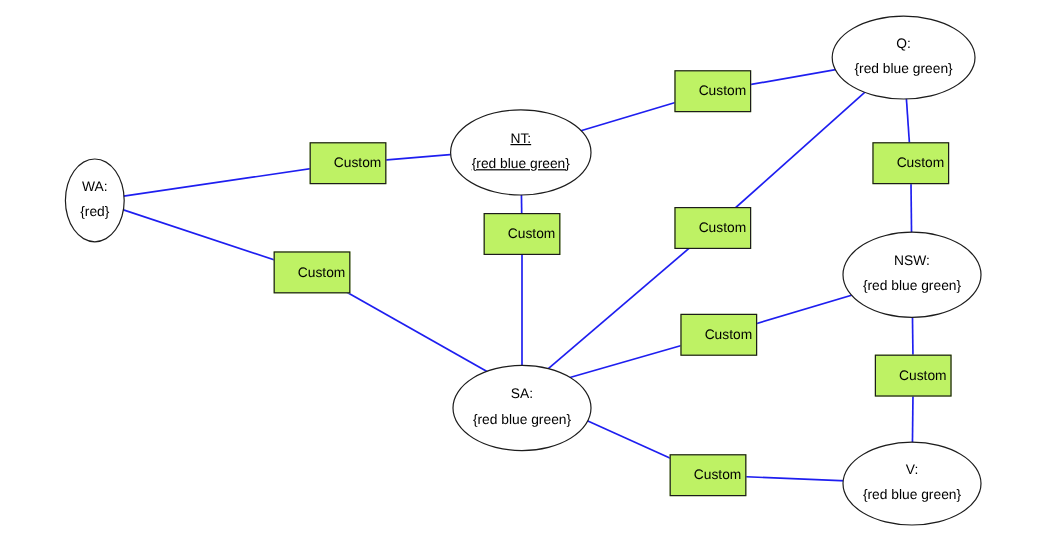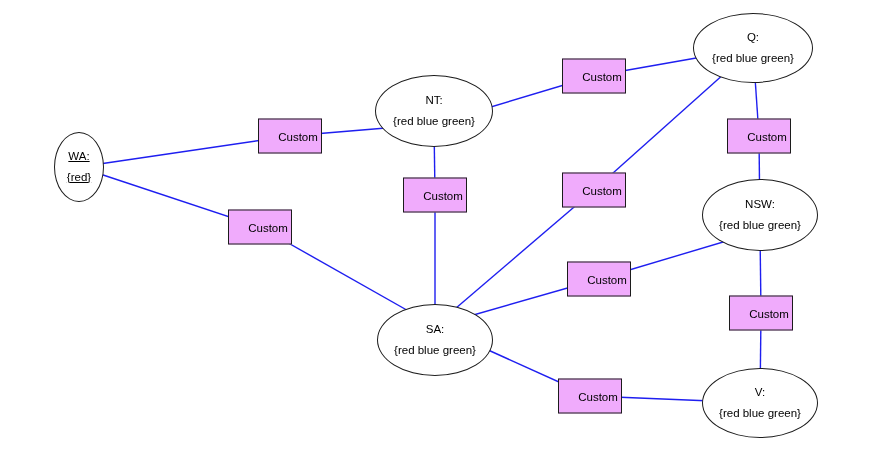--- a/index.html
+++ b/index.html
@@ -31,21 +31,21 @@
     text-align: center;
   }
   .node span { line-height: 1; white-space: nowrap; }
   .edge-label {
     position: absolute;
     box-sizing: border-box;
     width: 64px;
     height: 35px;
     transform: translate(-50%, -50%);
     border: 1.3px solid #1c1c1c;
-    background: #f0abfc;
+    background: #bef264;
     display: flex;
     align-items: center;
     justify-content: center;
     font-size: 11.5px;
     color: #000000;
     padding-left: 16px;
   }
 </style>
 </head>
 <body>
@@ -92,33 +92,33 @@
     </div>
     <div class="edge-label" style="left: 599px; top: 279px;">
       <span>Custom</span>
     </div>
     <div class="edge-label" style="left: 590px; top: 396px;">
       <span>Custom</span>
     </div>
     <div class="edge-label" style="left: 761px; top: 313px;">
       <span>Custom</span>
     </div>
-    <div class="node" style="left: 54px; top: 132px; width: 50px; height: 70px; text-decoration: underline;">
+    <div class="node" style="left: 54px; top: 132px; width: 50px; height: 70px;">
       <span>WA:</span>
       <span>{red}</span>
     </div>
-    <div class="node" style="left: 375px; top: 75px; width: 118px; height: 72px;">
+    <div class="node" style="left: 375px; top: 91px; width: 118px; height: 72px; text-decoration: underline;">
       <span>NT:</span>
       <span>{red blue green}</span>
     </div>
     <div class="node" style="left: 693px; top: 13px; width: 120px; height: 70px;">
       <span>Q:</span>
       <span>{red blue green}</span>
     </div>
-    <div class="node" style="left: 702px; top: 179px; width: 116px; height: 72px;">
+    <div class="node" style="left: 702px; top: 193px; width: 116px; height: 72px;">
       <span>NSW:</span>
       <span>{red blue green}</span>
     </div>
     <div class="node" style="left: 377px; top: 304px; width: 116px; height: 72px;">
       <span>SA:</span>
       <span>{red blue green}</span>
     </div>
     <div class="node" style="left: 702px; top: 368px; width: 116px; height: 70px;">
       <span>V:</span>
       <span>{red blue green}</span>

